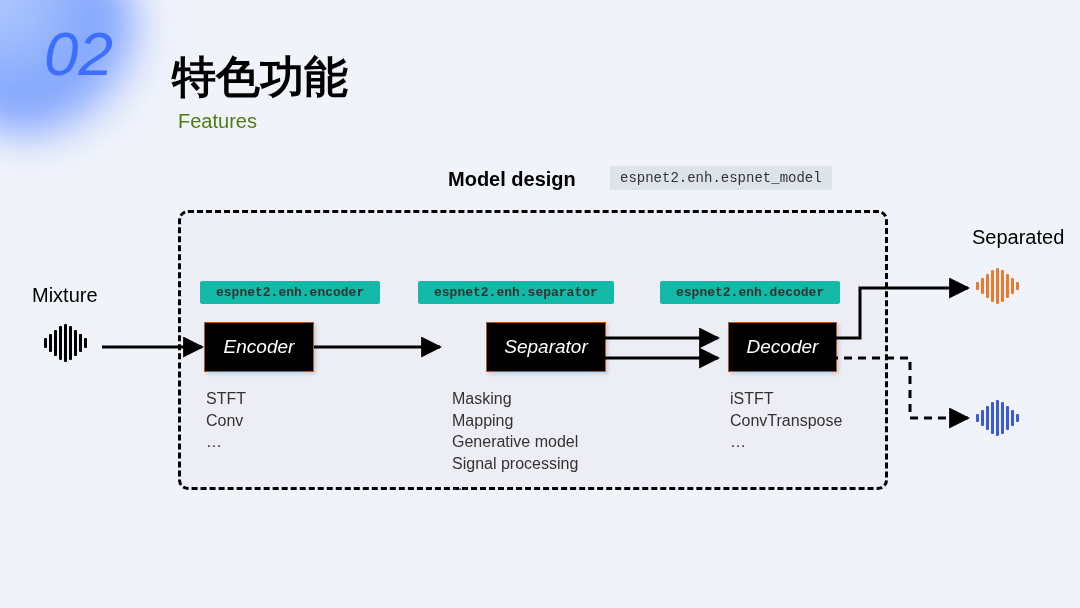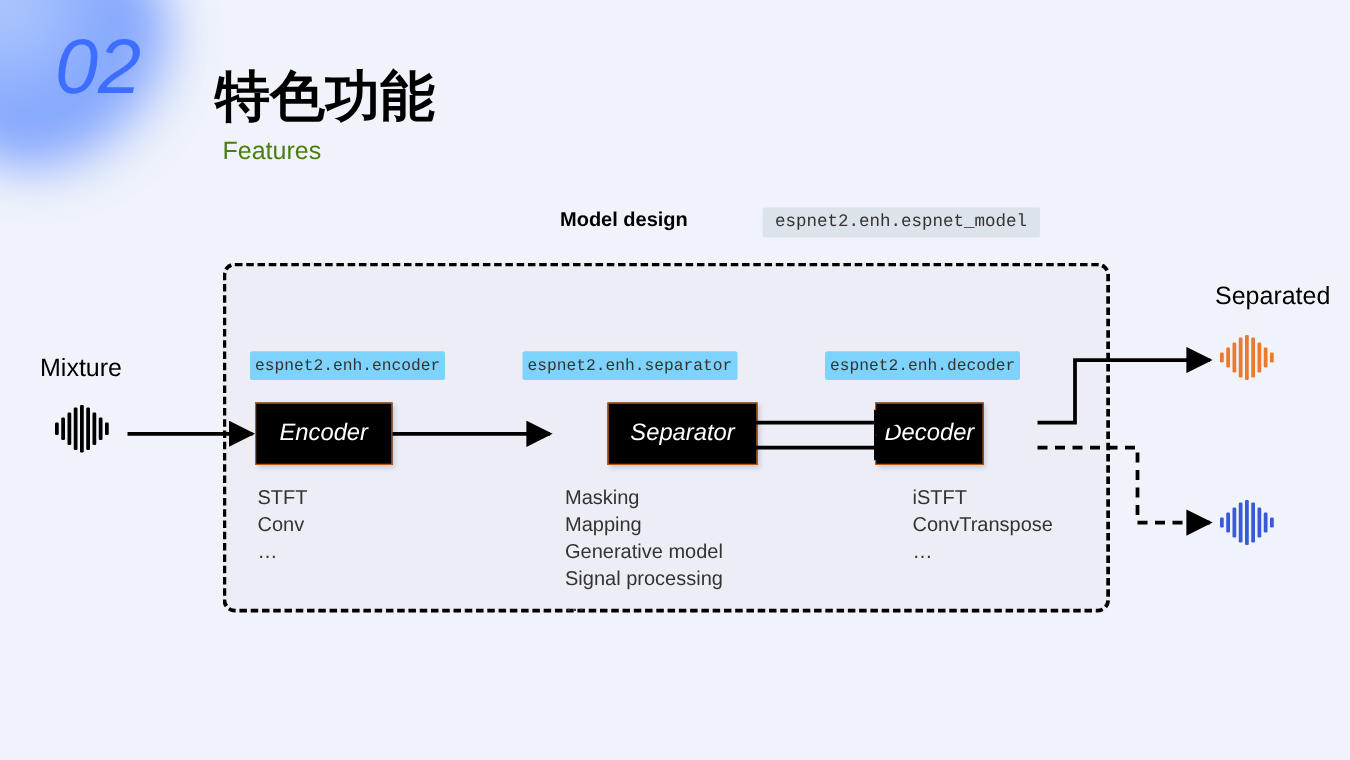--- a/index.html
+++ b/index.html
@@ -43,21 +43,21 @@
   position: absolute;
   top: 110px;
   left: 178px;
   font-size: 20px;
   color: #4d7c0f;
 }
 .model-design-label {
   position: absolute;
   top: 168px;
   left: 448px;
-  font-size: 16px;
+  font-size: 20px;
   font-weight: 700;
   color: #000;
 }
 .model-design-code {
   position: absolute;
   top: 166px;
   left: 610px;
   font-family: "Courier New", monospace;
   font-size: 14px;
   background: #dde3ea;
@@ -113,30 +113,31 @@
   font-size: 19px;
   display: flex;
   align-items: center;
   justify-content: center;
   border: 1px solid #b55a18;
   box-shadow: 2px 2px 4px rgba(0,0,0,0.15);
   font-style: italic;
 }
 .block-encoder   { top: 322px; left: 204px; width: 110px; height: 50px; }
 .block-separator { top: 322px; left: 442px; width: 120px; height: 50px; margin-left: 44px; }
-.block-decoder   { top: 322px; left: 700px; width: 87px; height: 50px; }
+.block-decoder   { top: 322px; left: 728px; width: 109px; height: 50px; }
 
 .modtag {
   position: absolute;
   font-family: "Courier New", monospace;
   font-size: 13px;
-  background: #7dd3fc;
-  padding: 4px 4px;
+  background: #14b8a6;
+  padding: 4px 16px;
   color: #333;
   border-radius: 2px;
+  font-weight: bold;
 }
 .tag-enc { top: 281px; left: 200px; }
 .tag-sep { top: 281px; left: 418px; }
 .tag-dec { top: 281px; left: 660px; }
 
 .subtext {
   position: absolute;
   font-size: 16px;
   color: #333;
   line-height: 1.35;

